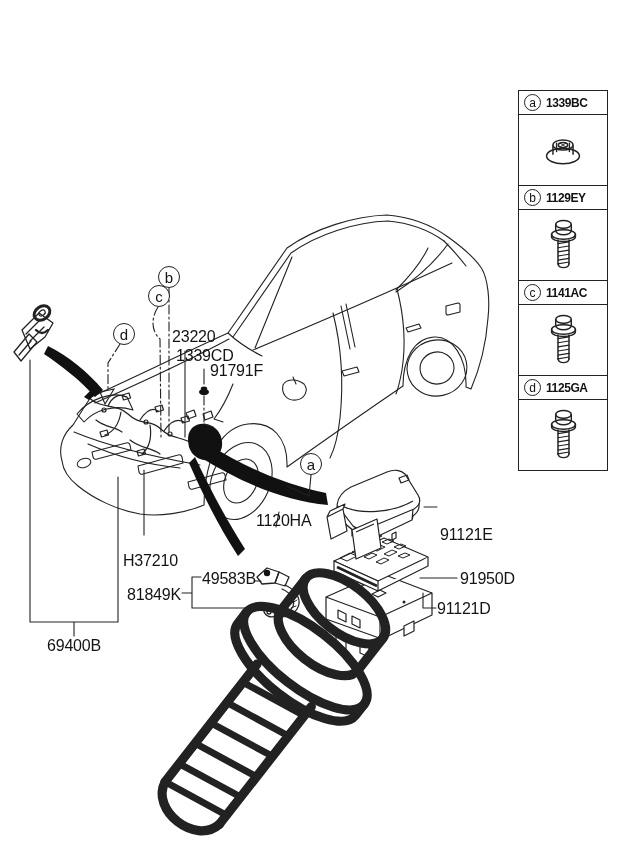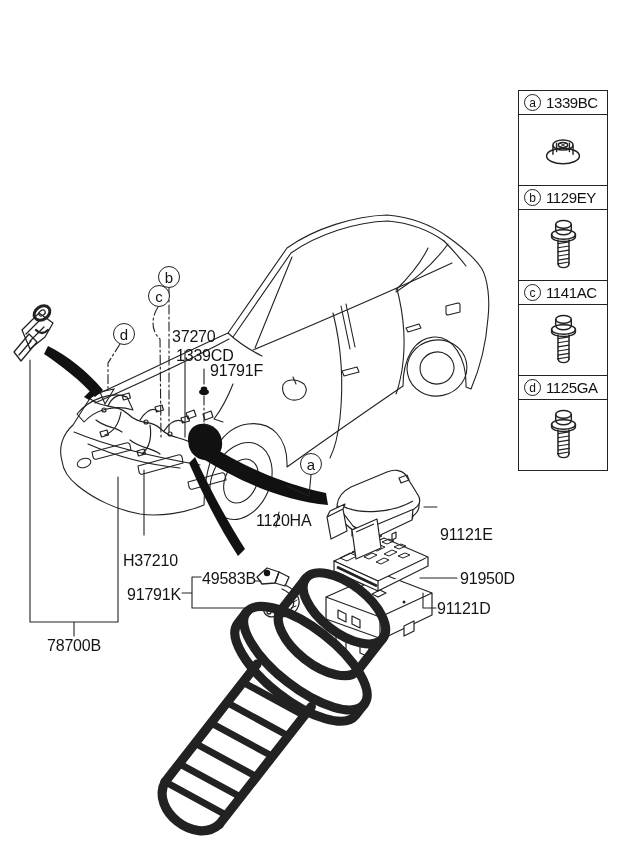--- a/index.html
+++ b/index.html
@@ -10,21 +10,21 @@
   .marker{position:absolute;width:22px;height:22px;border:1.6px solid #222;border-radius:50%;
           display:flex;align-items:center;justify-content:center;font-size:15px;line-height:1;
           background:#fff;box-sizing:border-box;color:#141414;}
   .legend{position:absolute;left:518px;top:90px;width:90px;border:1.5px solid #222;
           box-sizing:border-box;background:#fff;}
   .legend-header{height:24px;border-bottom:1.5px solid #222;display:flex;align-items:center;
           gap:5px;padding-left:5px;box-sizing:border-box;}
   .legend-key{width:17px;height:17px;border:1.4px solid #222;border-radius:50%;flex:0 0 auto;
           display:flex;align-items:center;justify-content:center;font-size:12px;line-height:1;
           box-sizing:border-box;}
-  .legend-part{font-size:15px;letter-spacing:-0.4px;}
+  .legend-part{font-size:12px;letter-spacing:-0.4px;font-weight:bold;}
   .legend-cell{height:70px;display:flex;align-items:center;justify-content:center;
           border-bottom:1.5px solid #222;}
   .legend-item:last-child .legend-cell{border-bottom:none;}
 </style>
 </head>
 <body>
 
 <div class="page">
 
   <svg class="art" width="620" height="848" viewBox="0 0 620 848">
@@ -181,28 +181,28 @@
     </g>
 
     <g fill="none" stroke="#222" stroke-width="1.1" stroke-dasharray="9 3 2 3" stroke-linecap="round">
       <path d="M169,288 L169,432"></path>
       <path d="M158,307 C151,318 151,331 160,339 L161,437"></path>
       <path d="M120,344 L108,363 L108,391"></path>
       <path d="M204,396 L204,423"></path>
     </g>
   </svg>
 
-  <div class="callout" style="left:172px;top:328px">37270</div>
+  <div class="callout" style="left:172px;top:328px">23220</div>
   <div class="callout" style="left:176px;top:347px">1339CD</div>
   <div class="callout" style="left:210px;top:362px">91791F</div>
   <div class="callout" style="left:123px;top:552px">H37210</div>
   <div class="callout" style="left:256px;top:512px">1120HA</div>
   <div class="callout" style="left:202px;top:570px">49583B</div>
-  <div class="callout" style="left:127px;top:586px">91791K</div>
-  <div class="callout" style="left:47px;top:637px">78700B</div>
+  <div class="callout" style="left:127px;top:586px">81849K</div>
+  <div class="callout" style="left:47px;top:637px">69400B</div>
   <div class="callout" style="left:440px;top:526px">91121E</div>
   <div class="callout" style="left:460px;top:570px">91950D</div>
   <div class="callout" style="left:437px;top:600px">91121D</div>
 
   <div class="marker" style="left:158px;top:266px">b</div>
   <div class="marker" style="left:148px;top:285px">c</div>
   <div class="marker" style="left:113px;top:323px">d</div>
   <div class="marker" style="left:300px;top:453px">a</div>
 
   <div class="legend">

